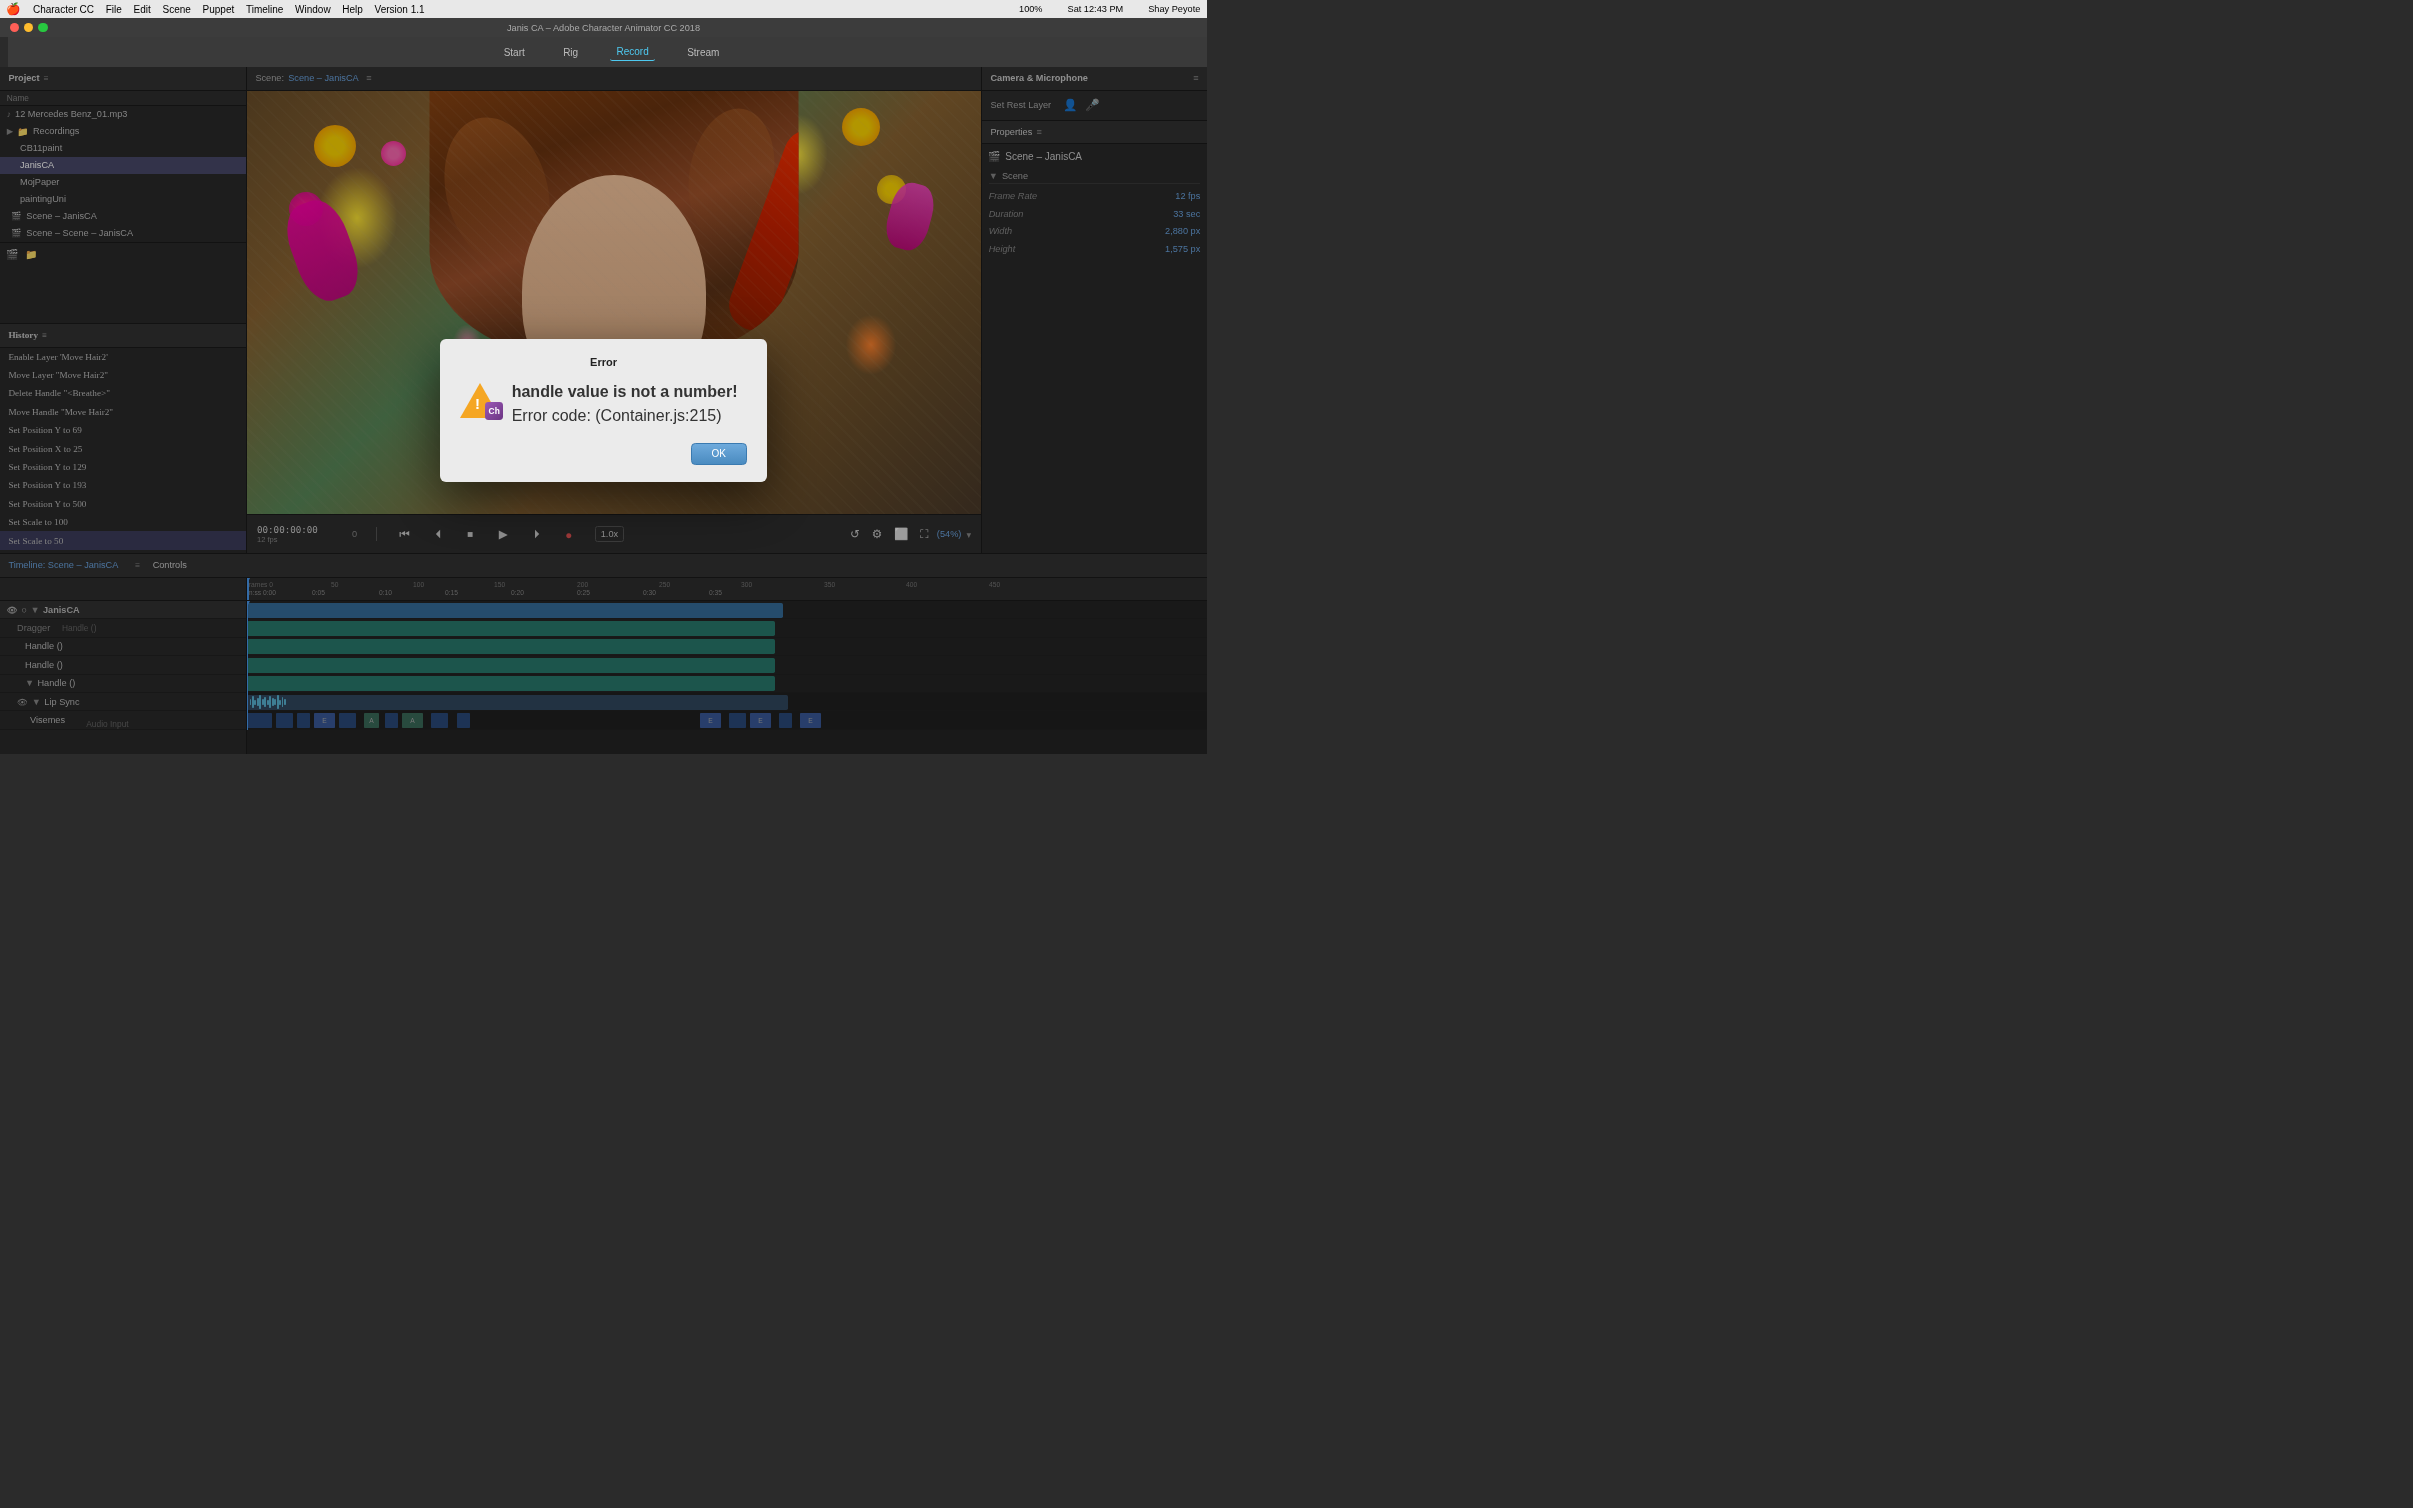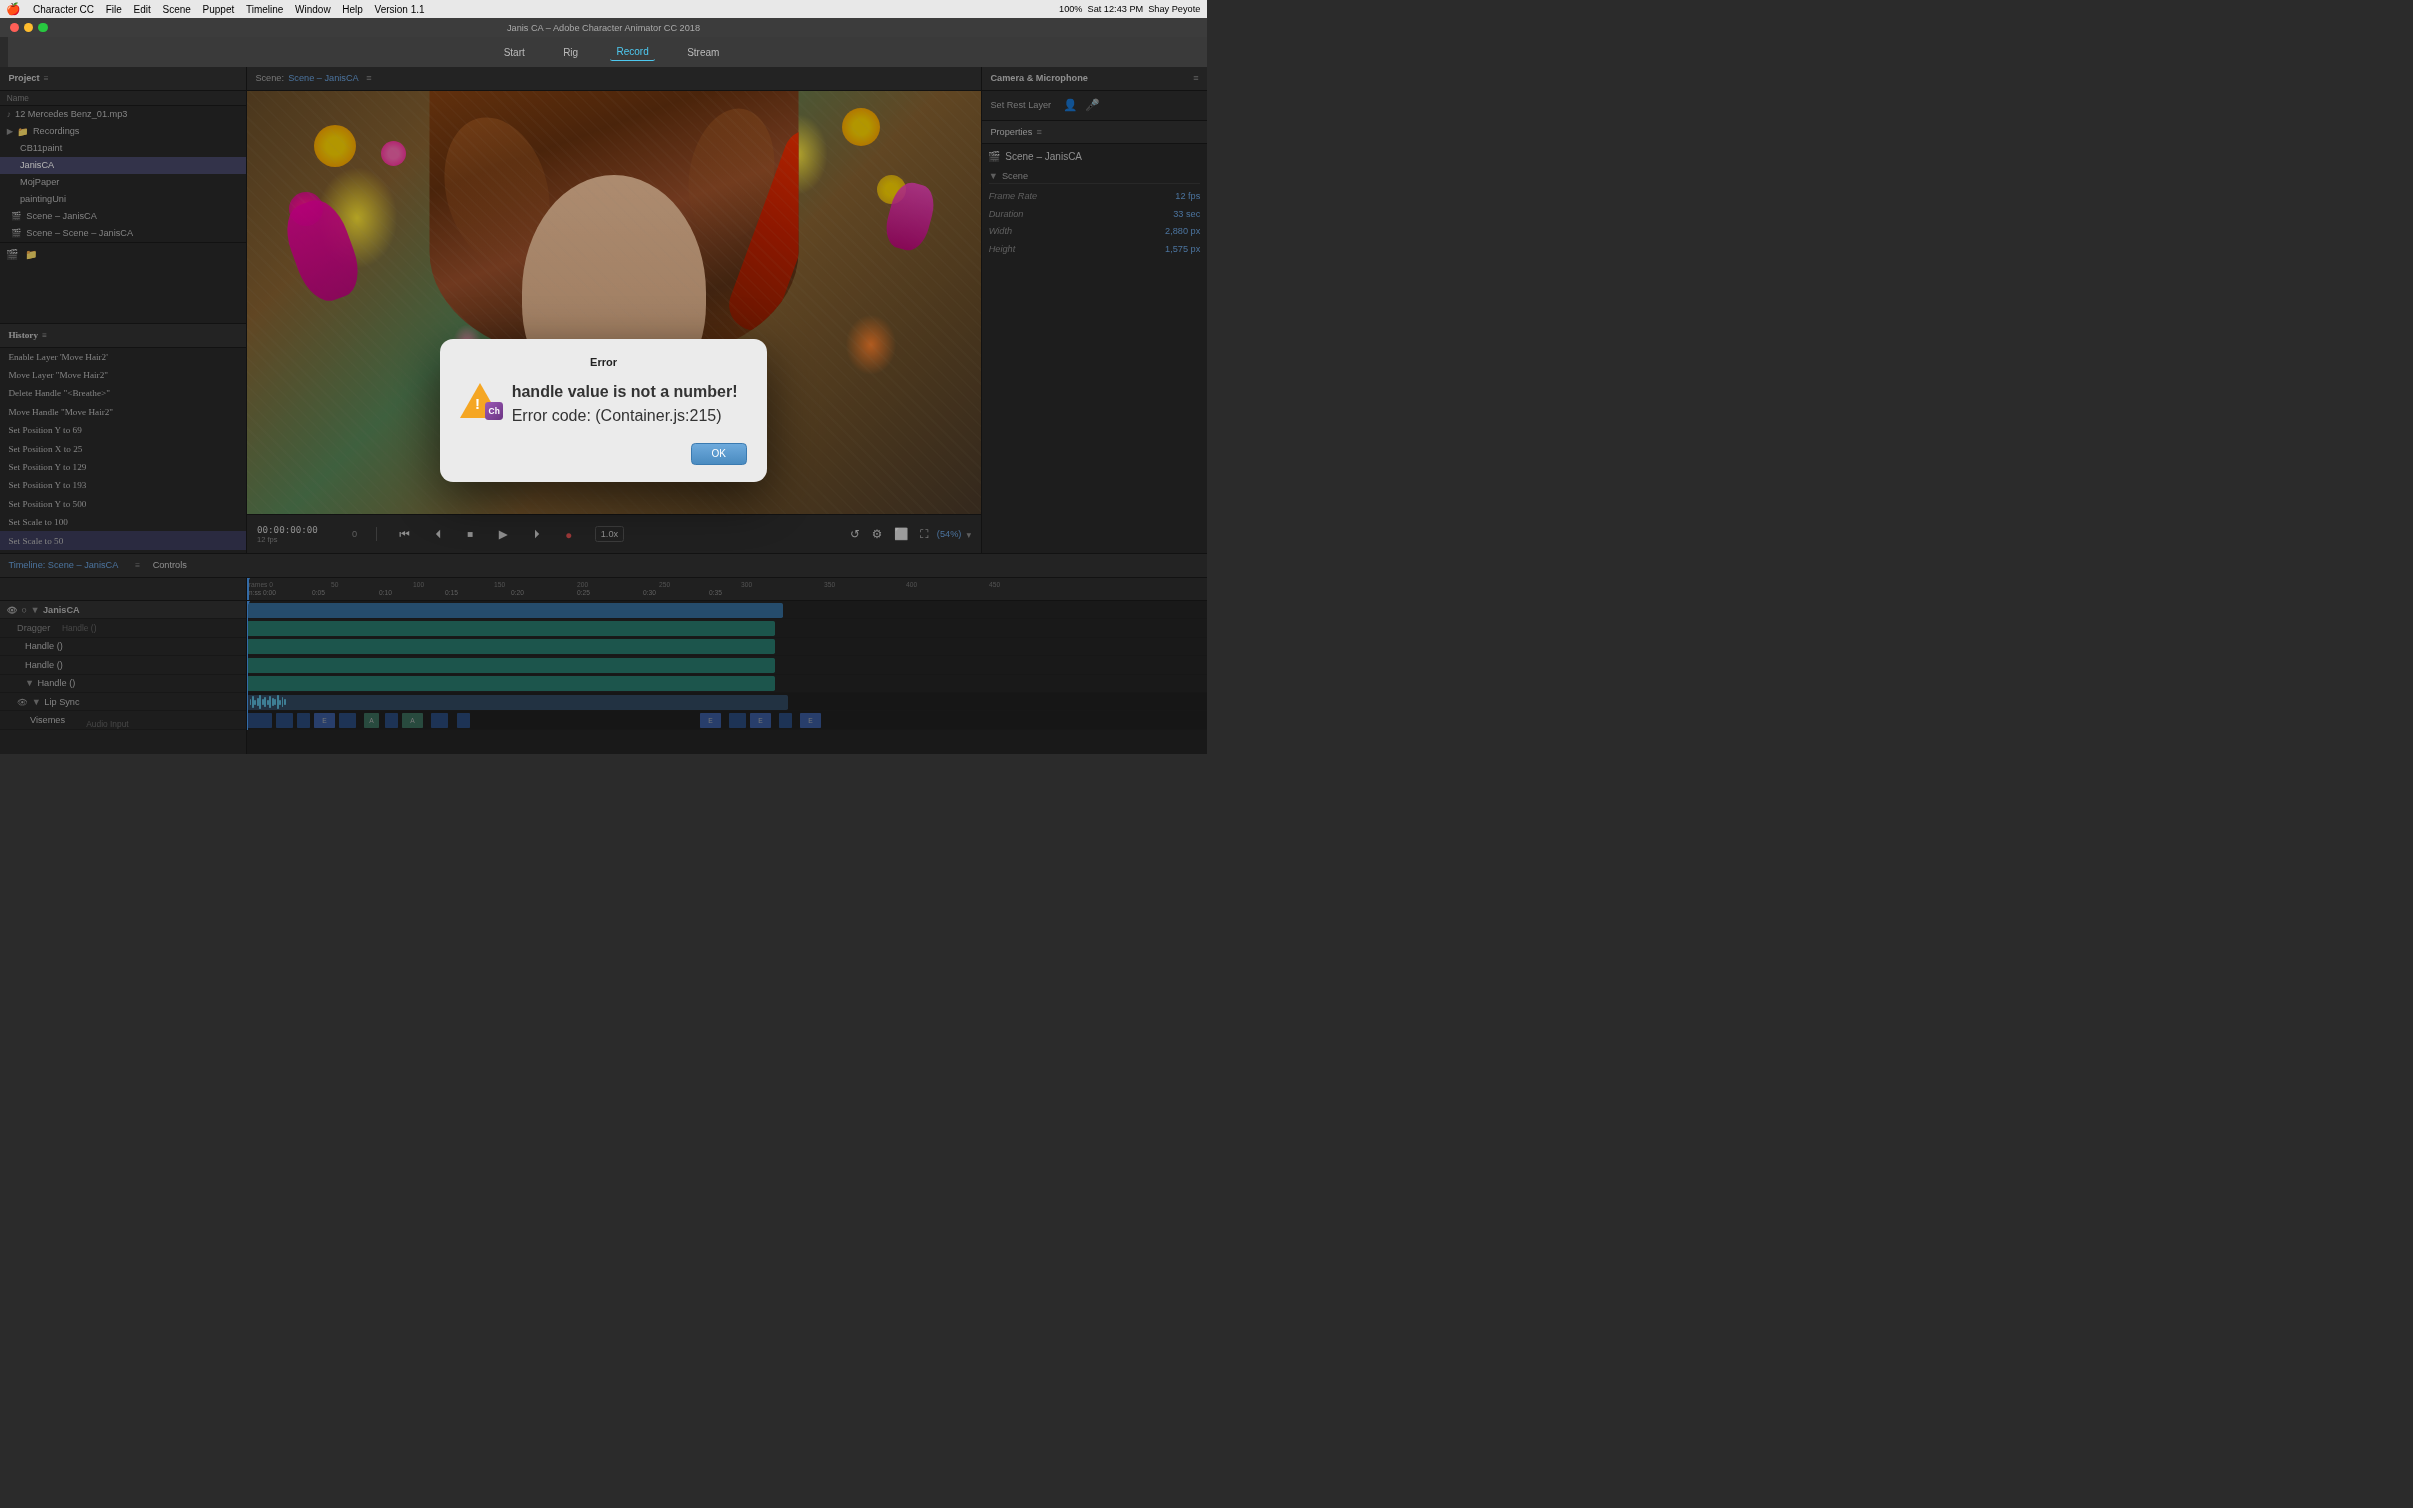--- a/index.html
+++ b/index.html
@@ -29,21 +29,21 @@
       z-index: 100;
       color: #000;
       font-size: 10px;
     }
     .menubar-item { white-space: nowrap; cursor: default; }
     .menubar-apple { font-size: 11.7px; }
     .menubar-right {
       margin-left: auto;
       display: flex;
       align-items: center;
-      gap: 5px;
+      gap: 25px;
       font-size: 9.2px;
     }
 
     
     .titlebar {
       width: 100%;
       height: 18.4px;
       background: #3c3c3c;
       display: flex;
       align-items: center;
@@ -445,21 +445,21 @@
       background: rgba(0,0,0,0.3);
       z-index: 200;
       display: flex;
       align-items: center;
       justify-content: center;
       top: 67px;
     }
     .error-dialog {
       width: 327px;
       background: #ebebeb;
-      border-radius: 13px;
+      border-radius: 6px;
       box-shadow: 0 17px 50px rgba(0,0,0,0.6);
       padding: 17px 20px 17px 20px;
       position: relative;
     }
     .dialog-title {
       text-align: center;
       font-size: 11px;
       font-weight: 600;
       color: #222;
       margin-bottom: 11.7px;

